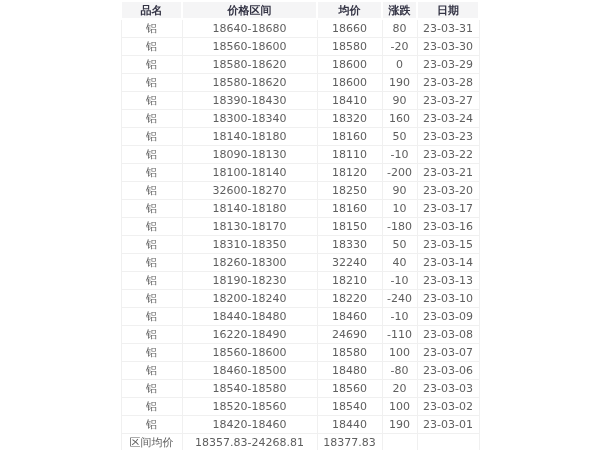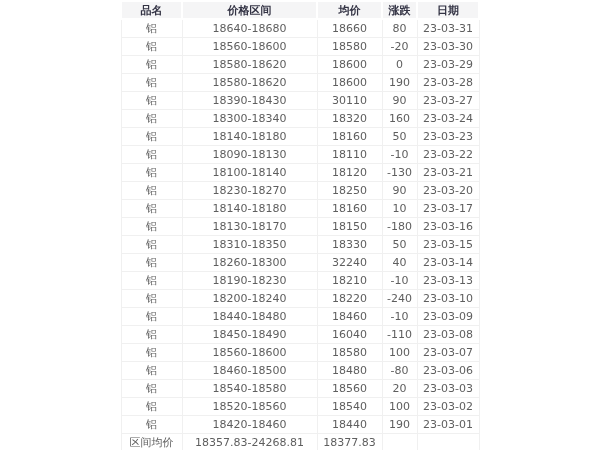--- a/index.html
+++ b/index.html
@@ -96,21 +96,21 @@
         <tr>
     <td>铝</td>
     <td>18580-18620</td>
     <td>18600</td>
     <td>190</td>
     <td>23-03-28</td>
   </tr>
         <tr>
     <td>铝</td>
     <td>18390-18430</td>
-    <td>30110</td>
+    <td>18410</td>
     <td>90</td>
     <td>23-03-27</td>
   </tr>
         <tr>
     <td>铝</td>
     <td>18300-18340</td>
     <td>18320</td>
     <td>160</td>
     <td>23-03-24</td>
   </tr>
@@ -125,26 +125,26 @@
     <td>铝</td>
     <td>18090-18130</td>
     <td>18110</td>
     <td>-10</td>
     <td>23-03-22</td>
   </tr>
         <tr>
     <td>铝</td>
     <td>18100-18140</td>
     <td>18120</td>
-    <td>-130</td>
+    <td>-200</td>
     <td>23-03-21</td>
   </tr>
         <tr>
     <td>铝</td>
-    <td>18230-18270</td>
+    <td>32600-18270</td>
     <td>18250</td>
     <td>90</td>
     <td>23-03-20</td>
   </tr>
         <tr>
     <td>铝</td>
     <td>18140-18180</td>
     <td>18160</td>
     <td>10</td>
     <td>23-03-17</td>
@@ -186,22 +186,22 @@
   </tr>
         <tr>
     <td>铝</td>
     <td>18440-18480</td>
     <td>18460</td>
     <td>-10</td>
     <td>23-03-09</td>
   </tr>
         <tr>
     <td>铝</td>
-    <td>18450-18490</td>
-    <td>16040</td>
+    <td>16220-18490</td>
+    <td>24690</td>
     <td>-110</td>
     <td>23-03-08</td>
   </tr>
         <tr>
     <td>铝</td>
     <td>18560-18600</td>
     <td>18580</td>
     <td>100</td>
     <td>23-03-07</td>
   </tr>

